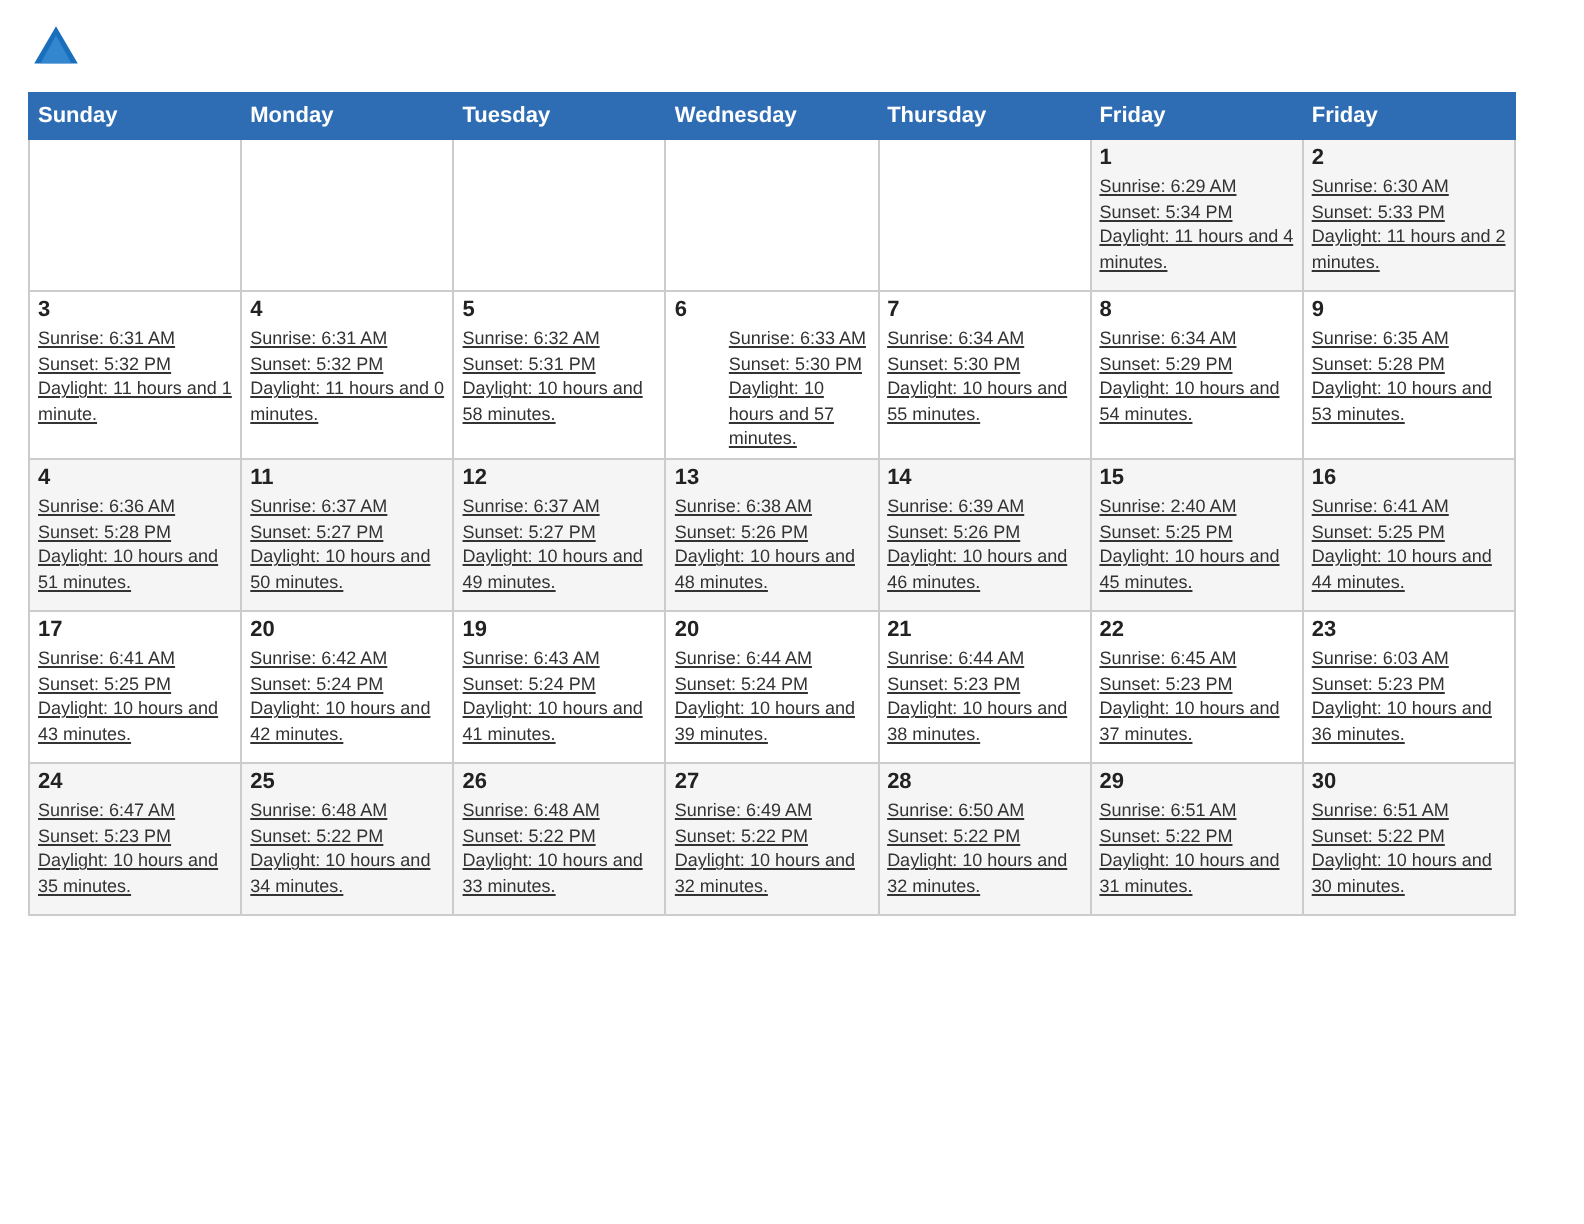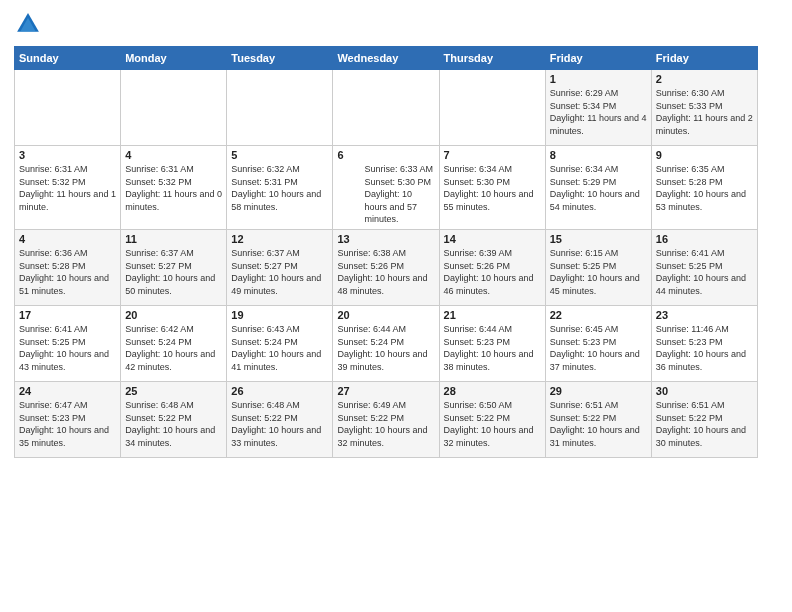--- a/index.html
+++ b/index.html
@@ -83,20 +83,21 @@
     .day-num {
       font-size: 11px;
       font-weight: bold;
       display: block;
       margin-bottom: 2px;
     }
     .day-info {
       font-size: 9px;
       line-height: 1.4;
       color: #333;
+      text-decoration: underline;
     }
     td.empty {
       background: #fff !important;
     }
   </style>
 </head>
 <body>
 
 <div class="container">
   <div class="header">
@@ -218,21 +219,21 @@
 Daylight: 10 hours and 48 minutes.</div>
           </td>
           <td>
             <span class="day-num">14</span>
             <div class="day-info" style="white-space: pre-line;">Sunrise: 6:39 AM
 Sunset: 5:26 PM
 Daylight: 10 hours and 46 minutes.</div>
           </td>
           <td>
             <span class="day-num">15</span>
-            <div class="day-info" style="white-space: pre-line;">Sunrise: 6:15 AM
+            <div class="day-info" style="white-space: pre-line;">Sunrise: 2:40 AM
 Sunset: 5:25 PM
 Daylight: 10 hours and 45 minutes.</div>
           </td>
           <td>
             <span class="day-num">16</span>
             <div class="day-info" style="white-space: pre-line;">Sunrise: 6:41 AM
 Sunset: 5:25 PM
 Daylight: 10 hours and 44 minutes.</div>
           </td>
         </tr>
@@ -268,21 +269,21 @@
 Daylight: 10 hours and 38 minutes.</div>
           </td>
           <td>
             <span class="day-num">22</span>
             <div class="day-info" style="white-space: pre-line;">Sunrise: 6:45 AM
 Sunset: 5:23 PM
 Daylight: 10 hours and 37 minutes.</div>
           </td>
           <td>
             <span class="day-num">23</span>
-            <div class="day-info" style="white-space: pre-line;">Sunrise: 11:46 AM
+            <div class="day-info" style="white-space: pre-line;">Sunrise: 6:03 AM
 Sunset: 5:23 PM
 Daylight: 10 hours and 36 minutes.</div>
           </td>
         </tr>
         <tr>
           <td>
             <span class="day-num">24</span>
             <div class="day-info" style="white-space: pre-line;">Sunrise: 6:47 AM
 Sunset: 5:23 PM
 Daylight: 10 hours and 35 minutes.</div>

